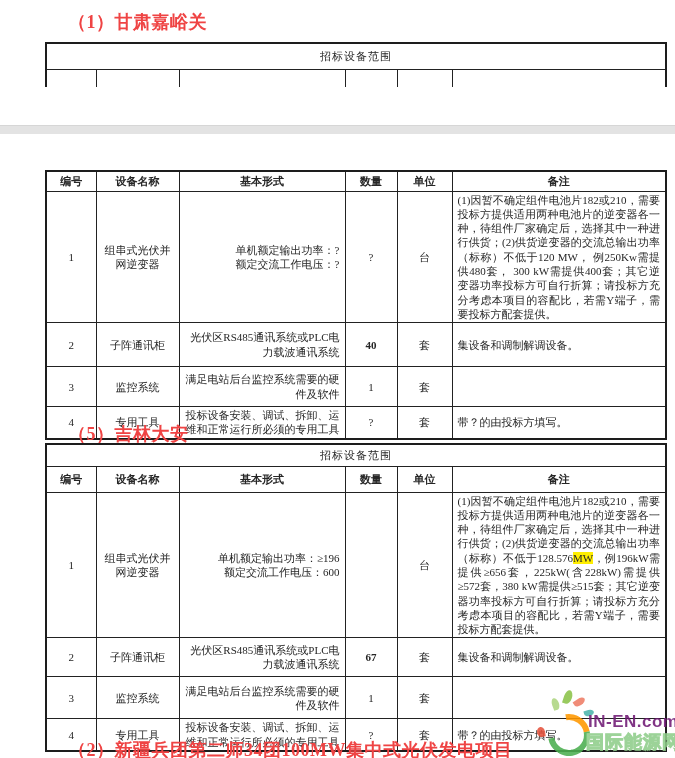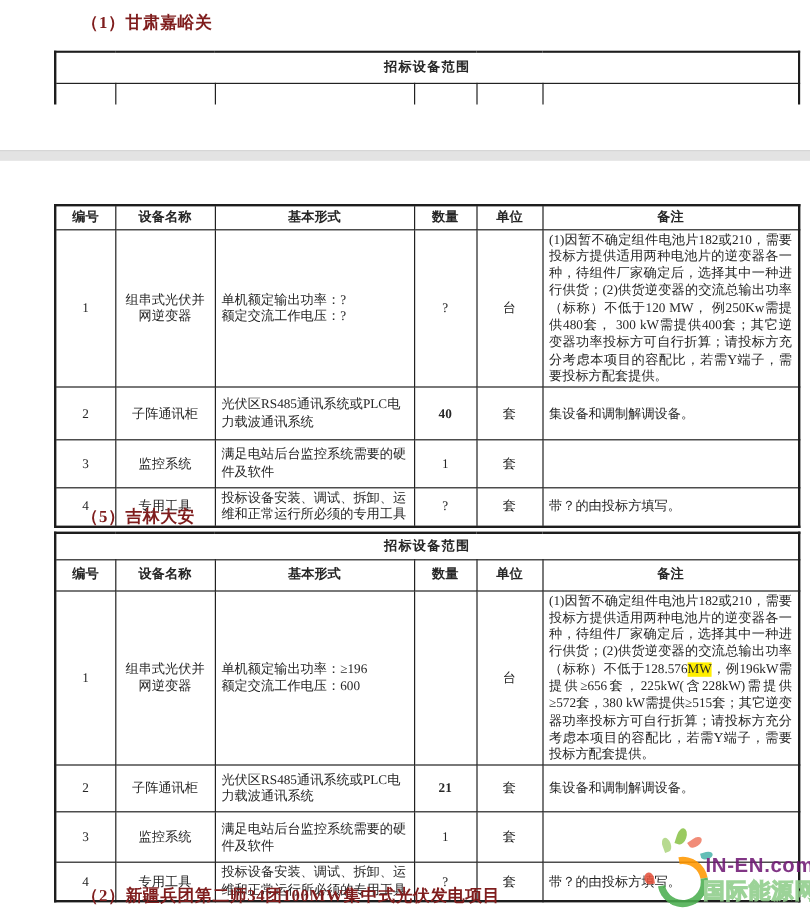--- a/index.html
+++ b/index.html
@@ -7,23 +7,23 @@
     position: relative;
     width: 675px; height: 758px;
     background: #ffffff;
     font-family: "Liberation Serif", "DejaVu Serif", serif;
     color: #262626;
     overflow: hidden;
   }
   .sec-title {
     position: absolute;
     left: 68px;
-    font-size: 14px;
+    font-size: 18px;
     font-weight: 600;
-    color: #7f1d1d;
+    color: #ef4444;
     letter-spacing: 0.5px;
     white-space: nowrap;
   }
   .page-gap {
     position: absolute;
     left: 0; width: 675px; height: 8px;
     background: #e3e3e3;
     border-top: 1px solid #d6d6d6;
   }
   .tbl-clip { position: absolute; overflow: hidden; }
@@ -37,33 +37,33 @@
     border: 1px solid #222222;
     padding: 1px 5px;
     font-size: 11px;
     line-height: 1.3;
     vertical-align: middle;
     overflow: hidden;
   }
   table.doc-table { border: 2px solid #1d1d1d; }
   td.span-hdr {
     text-align: center;
-    font-weight: bold;
+    font-weight: normal;
     font-size: 12.5px;
     letter-spacing: 1px;
   }
   td.col-hdr {
     text-align: center;
     font-weight: bold;
     font-size: 12px;
     margin-top: 12px;
   }
   td.c-center { text-align: center; }
   td.c-form {
-    text-align: left;
+    text-align: right;
     white-space: pre-line;
     padding-left: 8px;
     padding-right: 6px;
   }
   td.c-remark {
     text-align: justify;
     font-size: 10.5px;
     line-height: 1.27;
     padding: 3px 5px 3px 6px;
     vertical-align: middle;
@@ -228,21 +228,21 @@
       <td class="c-form">单机额定输出功率：≥196
 额定交流工作电压：600</td>
       <td class="c-center"></td>
       <td class="c-center">台</td>
       <td class="c-remark"><span>(1)因暂不确定组件电池片182或210，需要投标方提供适用两种电池片的逆变器各一种，待组件厂家确定后，选择其中一种进行供货；(2)供货逆变器的交流总输出功率（标称）不低于128.576</span><span class="hl">MW</span><span>，例196kW需提供≥656套，225kW(含228kW)需提供≥572套，380 kW需提供≥515套；其它逆变器功率投标方可自行折算；请投标方充分考虑本项目的容配比，若需Y端子，需要投标方配套提供。</span></td>
     </tr>
     <tr style="height:39px;">
       <td class="c-center">2</td>
       <td class="c-center">子阵通讯柜</td>
       <td class="c-form">光伏区RS485通讯系统或PLC电力载波通讯系统</td>
-      <td class="c-center bold">21</td>
+      <td class="c-center bold">67</td>
       <td class="c-center">套</td>
       <td class="c-remark">集设备和调制解调设备。</td>
     </tr>
     <tr style="height:42px;">
       <td class="c-center">3</td>
       <td class="c-center">监控系统</td>
       <td class="c-form">满足电站后台监控系统需要的硬件及软件</td>
       <td class="c-center">1</td>
       <td class="c-center">套</td>
       <td class="c-remark"></td>

